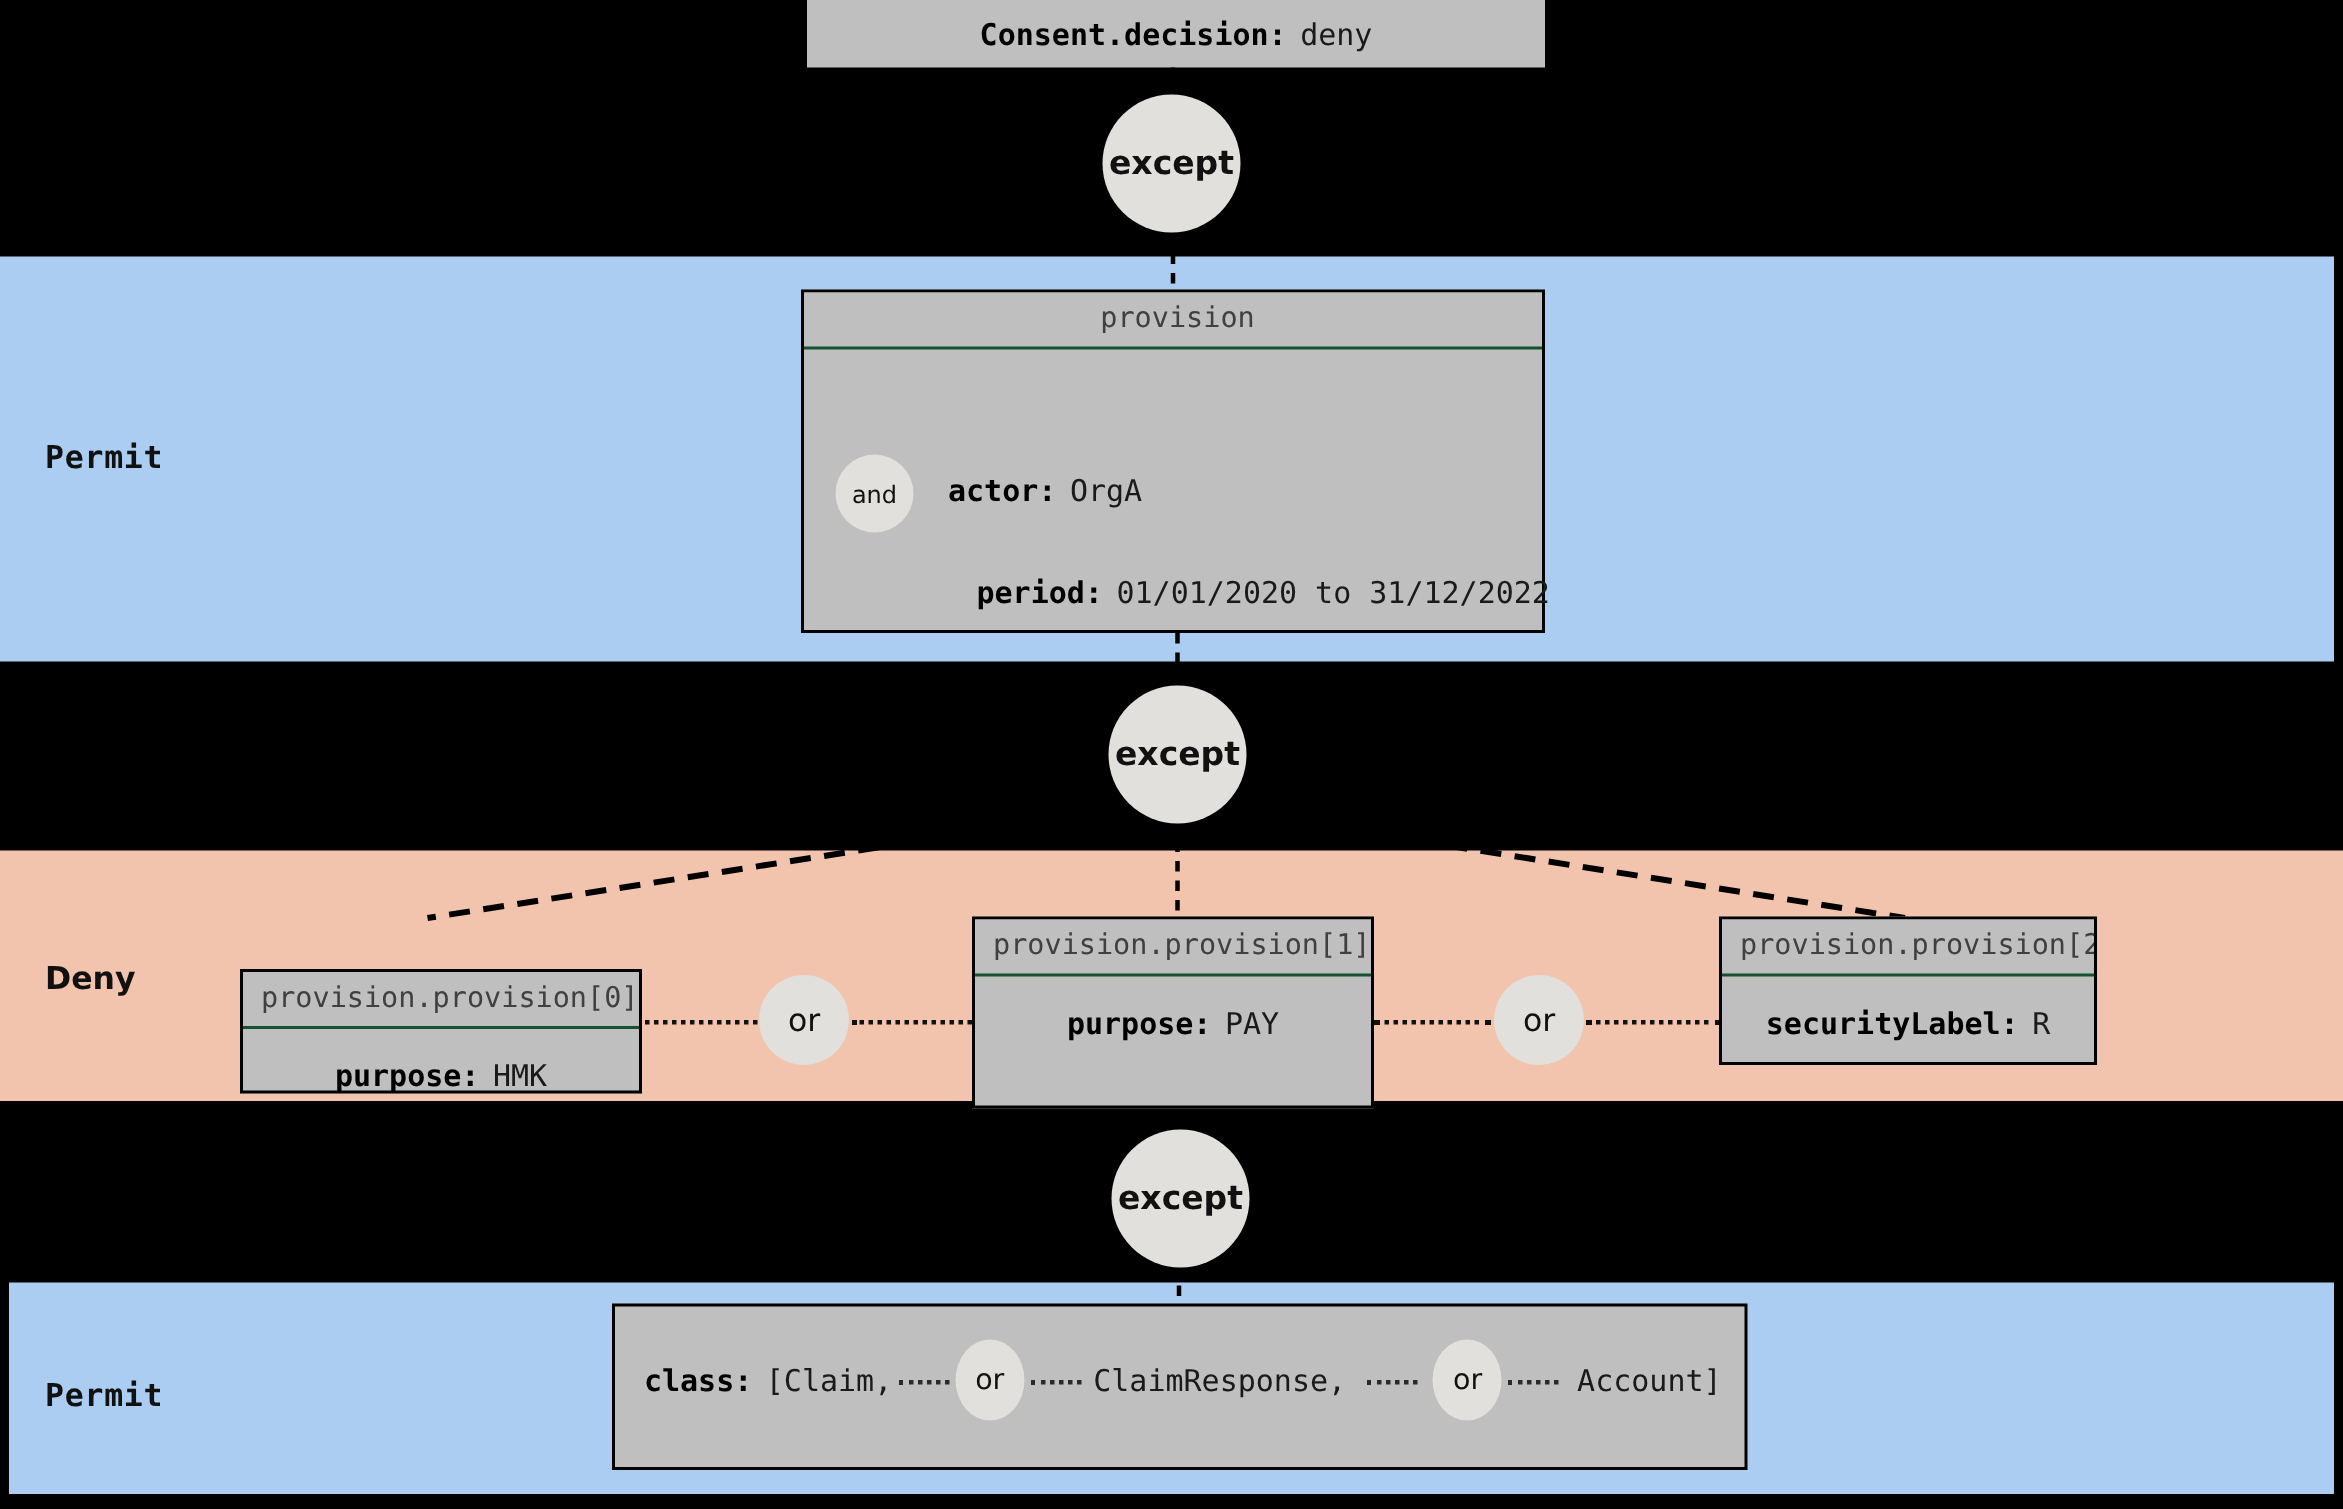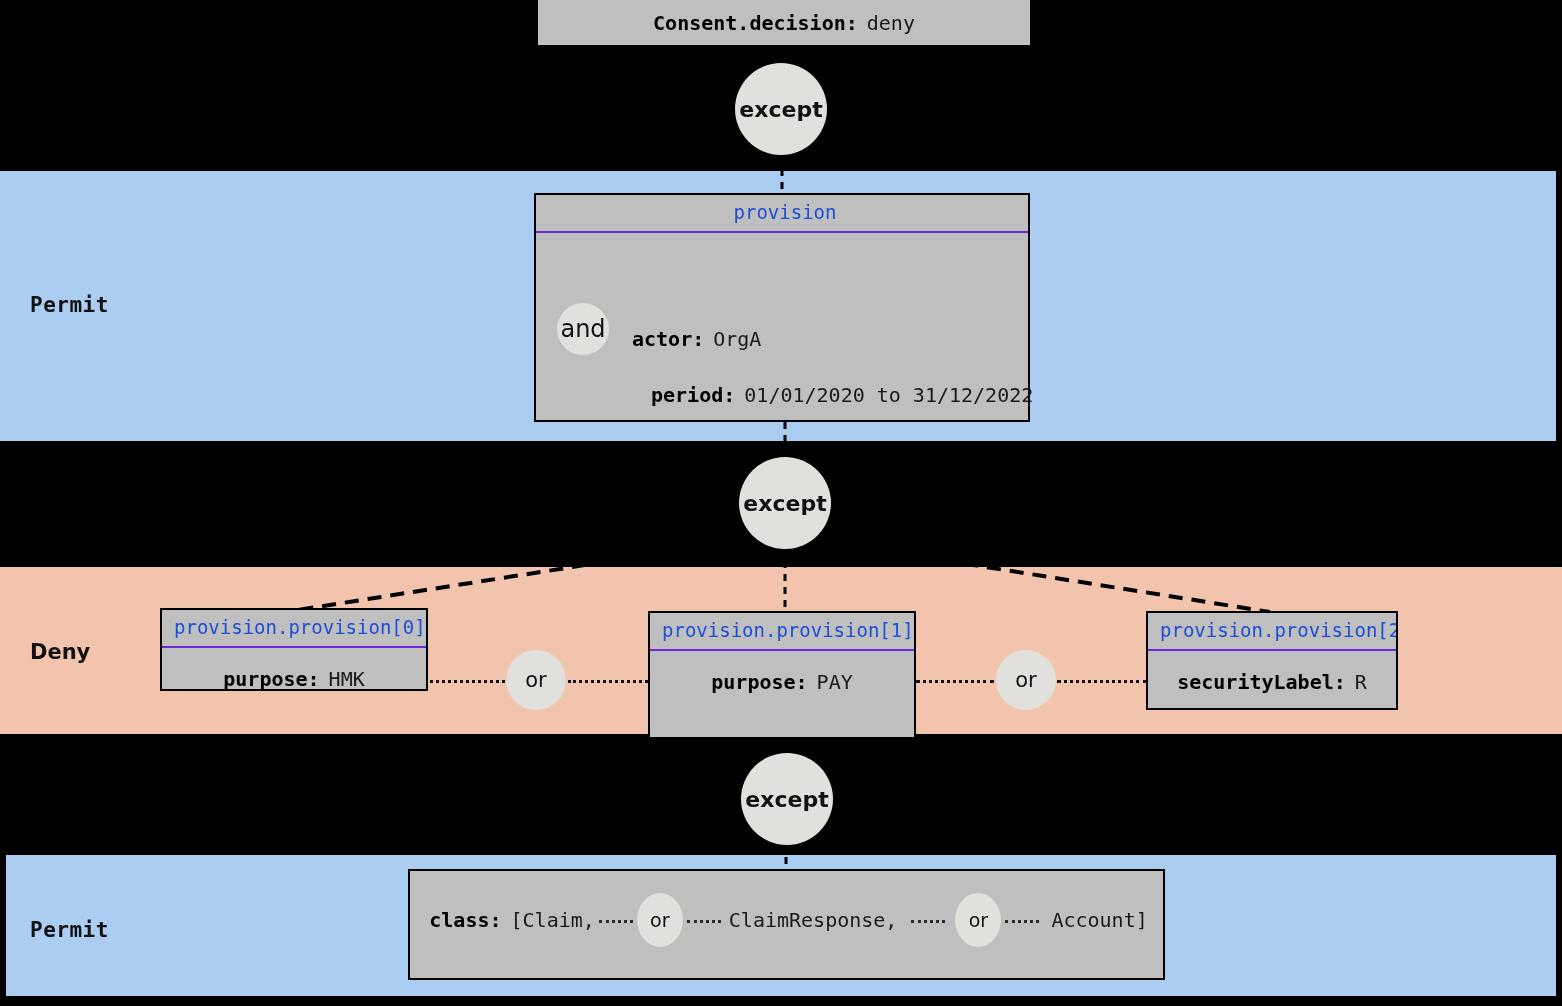--- a/index.html
+++ b/index.html
@@ -52,25 +52,25 @@
 
   
   .node {
     position: absolute;
     box-sizing: border-box;
     border: 2px solid #000000;
     background: #bfbfbf;
   }
   .node-header {
     box-sizing: border-box;
-    border-bottom: 2px solid #6d28d9;
+    border-bottom: 2px solid #14532d;
     background: #bfbfbf;
     text-align: center;
     font-size: 19px;
-    color: #1d4ed8;
+    color: #404040;
     line-height: 1;
     padding: 8px 6px 9px 12px;
     white-space: nowrap;
     overflow: hidden;
   }
   .node-body {
     position: relative;
     box-sizing: border-box;
   }
   .field-row {
@@ -112,21 +112,21 @@
   .circle-or-small {
     width: 46px;
     height: 54px;
     font-size: 19px;
     font-weight: normal;
     border-radius: 50%;
   }
   .circle-and {
     width: 52px;
     height: 52px;
-    font-size: 24px;
+    font-size: 16px;
     font-weight: normal;
   }
   .hdot {
     position: absolute;
     height: 0;
     border-top: 3px dotted #111111;
   }
   .hdot-thin {
     position: absolute;
     height: 0;
@@ -192,36 +192,36 @@
   <div class="circle circle-except" style="left:739px; top:457px;">
     <span>except</span>
   </div>
   <div class="circle circle-except" style="left:741px; top:753px;">
     <span>except</span>
   </div>
 
   <div class="node" style="left:534px; top:193px; width:496px; height:229px;">
     <div class="node-header">provision</div>
     <div class="node-body" style="height:192px;">
-      <div class="field-row" style="position:absolute; left:96px; top:96px;">
+      <div class="field-row" style="position:absolute; left:96px; top:84px;">
         <span class="field-key">actor:</span>
         <span class="field-val">OrgA</span>
       </div>
       <div class="field-row" style="position:absolute; left:96px; top:152px;margin-left:19px;">
         <span class="field-key">period:</span>
         <span class="field-val">01/01/2020 to 31/12/2022</span>
       </div>
     </div>
   </div>
 
   <div class="circle circle-and" style="left:557px; top:303px;">
     <span>and</span>
   </div>
 
-  <div class="node" style="left:160px; top:608px; width:268px; height:83px;">
+  <div class="node" style="left:160px; top:646px; width:268px; height:83px;">
     <div class="node-header">provision.provision[0]</div>
     <div class="node-body" style="height:62px; display:flex; align-items:center; justify-content:center;">
       <div class="field-row">
         <span class="field-key">purpose:</span>
         <span class="field-val">HMK</span>
       </div>
     </div>
   </div>
 
   <div class="circle circle-or" style="left:506px; top:650px;">

